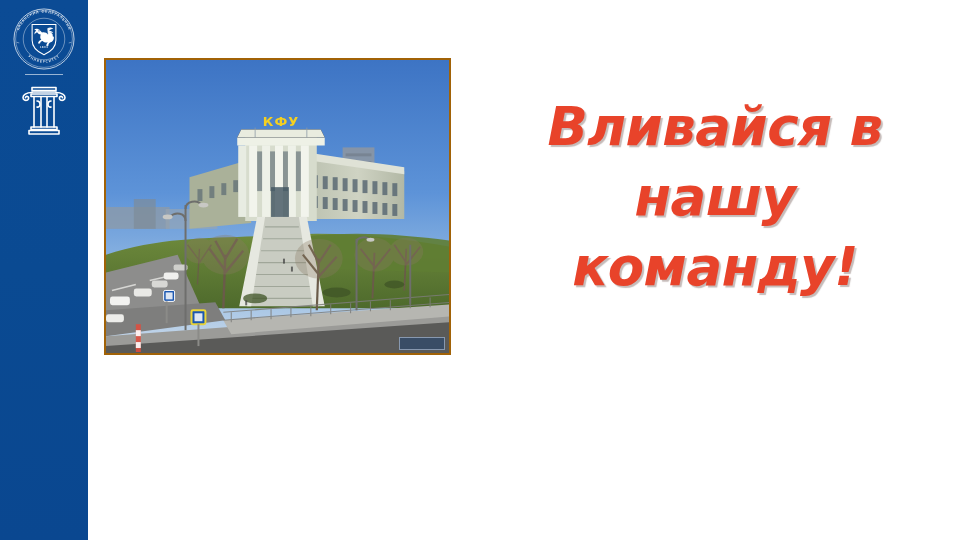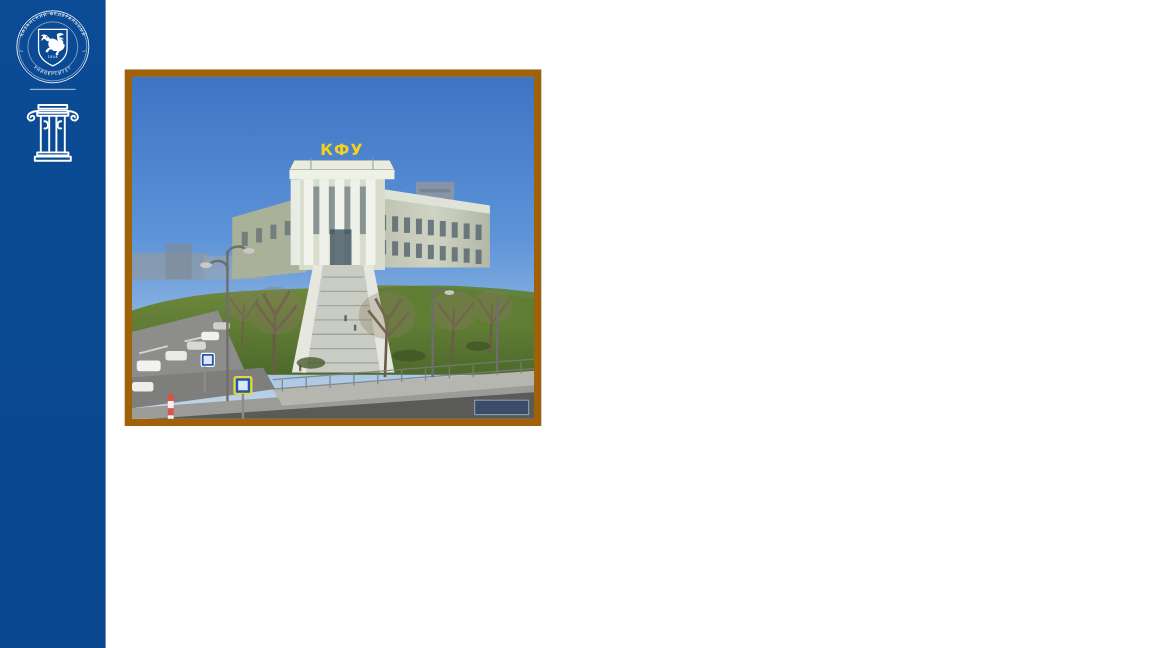--- a/index.html
+++ b/index.html
@@ -61,21 +61,21 @@
     height: 52px;
   }
 
   
   .photo-frame {
     position: absolute;
     left: 104px;
     top: 58px;
     width: 347px;
     height: 297px;
-    border: 6px solid #a16207;
+    border: 2px solid #a16207;
     box-sizing: border-box;
     background: #6da2e0;
     overflow: hidden;
   }
   .photo-inner {
     position: absolute;
     inset: 0;
     overflow: hidden;
   }
   .photo-caption-strip {
@@ -403,14 +403,17 @@
         <g fill="#3a3a3a" opacity=".7">
           <rect x="178" y="200" width="2" height="5"></rect>
           <rect x="186" y="208" width="2" height="5"></rect>
           <rect x="140" y="242" width="2" height="5"></rect>
         </g>
       </svg>
     </div>
     <div class="photo-caption-strip"></div>
   </div>
 
+  <div class="headline">Вливайся в
+нашу
+команду!</div>
 
 </div>
 
 </body></html>

